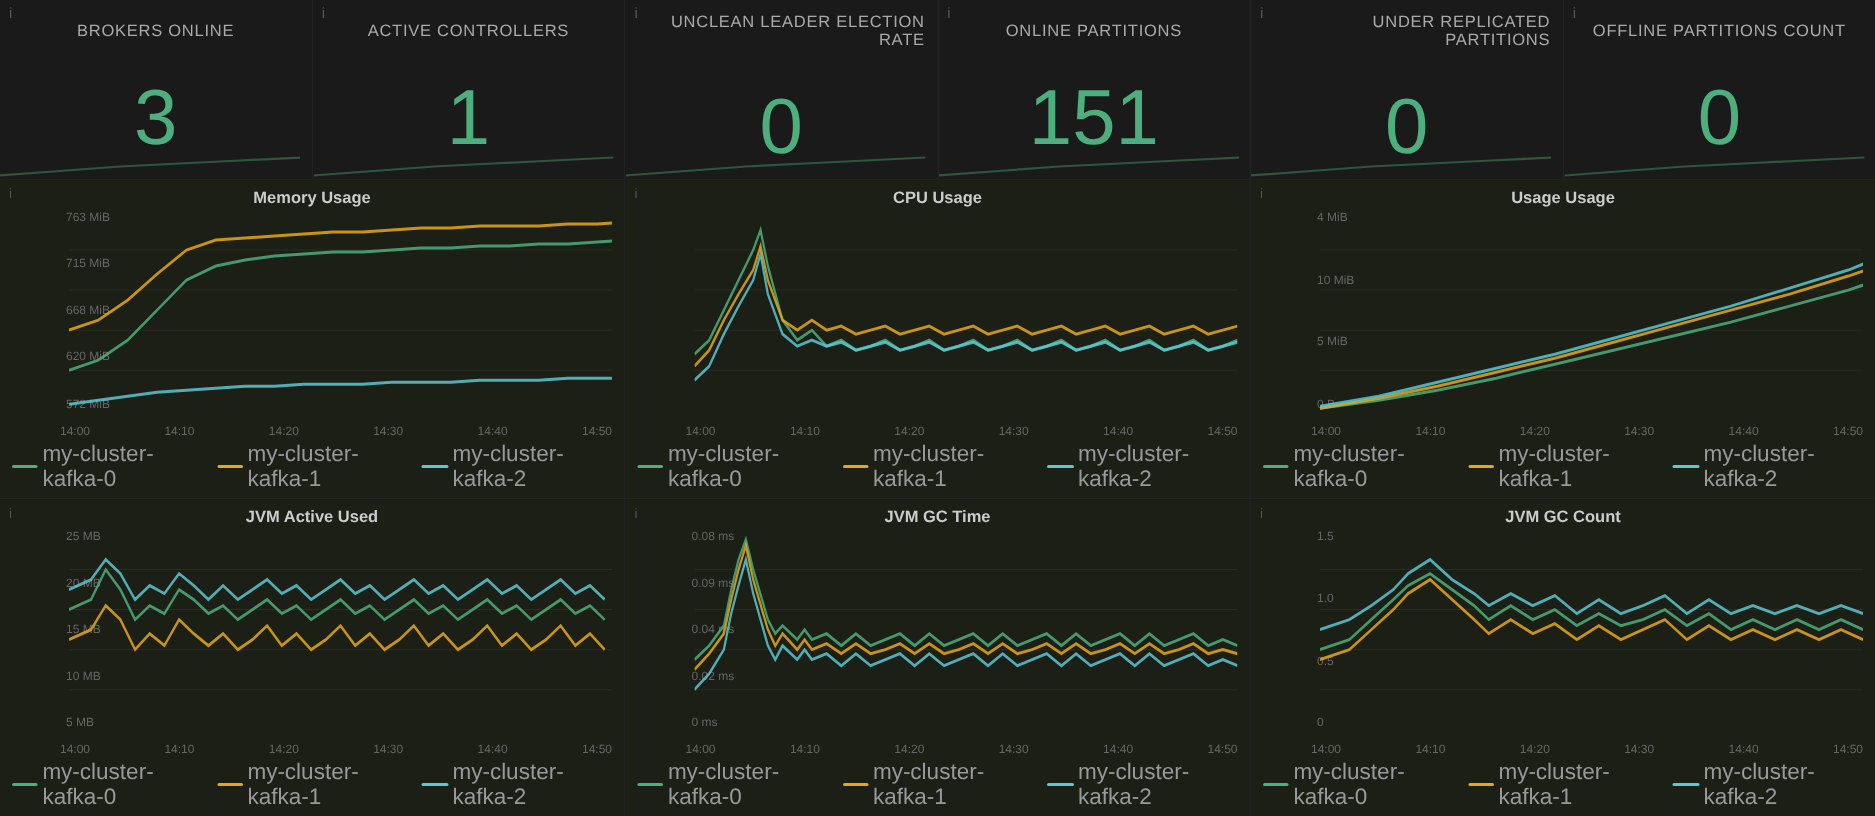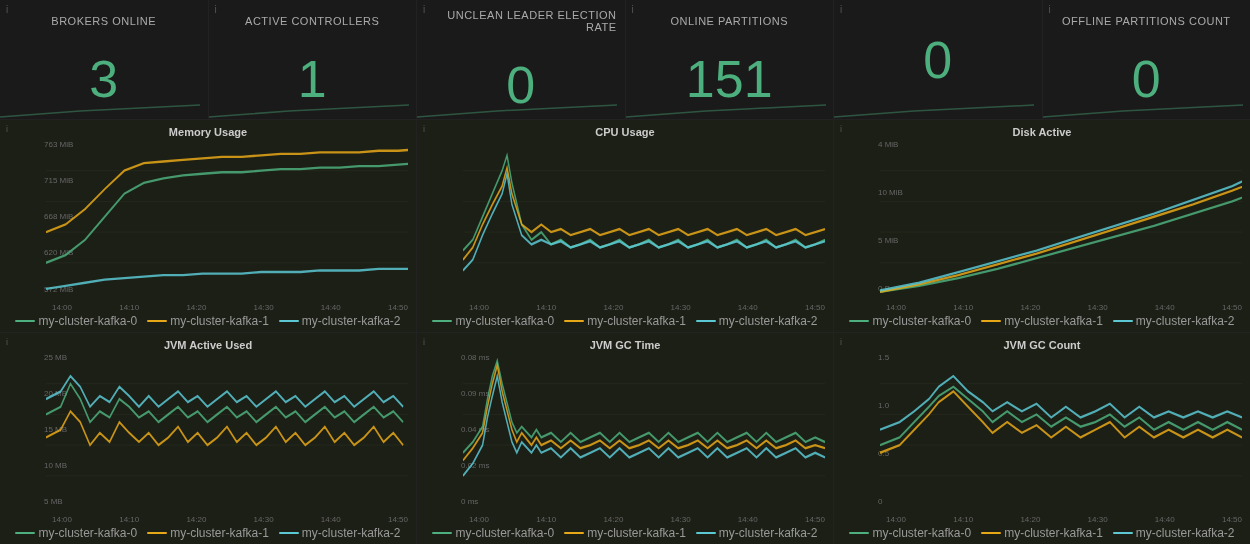--- a/index.html
+++ b/index.html
@@ -98,21 +98,21 @@
       color: #555;
       font-size: 9px;
     }
     .chart-body {
       flex: 1;
       position: relative;
     }
     .chart-legend {
       display: flex;
       gap: 10px;
-      font-size: 12px;
+      font-size: 15px;
       color: #999;
       margin-top: 2px;
       justify-content: center;
     }
     .legend-item {
       display: flex;
       align-items: center;
       gap: 3px;
     }
     .legend-dot {
@@ -129,21 +129,21 @@
       flex-direction: column;
       justify-content: space-between;
       font-size: 8px;
       color: #666;
       width: 36px;
       margin-left: 36px;
     }
     .x-labels {
       position: absolute;
       bottom: 0;
-      left: 44px;
+      left: 32px;
       right: 0;
       display: flex;
       justify-content: space-between;
       font-size: 8px;
       color: #666;
     }
     .grid-line {
       stroke: #2a2d20;
       stroke-width: 0.5;
     }
@@ -179,20 +179,21 @@
     <div class="metric-card">
     <span class="metric-corner">i</span>
     <div class="metric-title">Online Partitions</div>
     <div class="metric-value">151</div>
     <svg class="sparkline" viewBox="0 0 200 20" preserveAspectRatio="none">
       <polyline points="0,18 40,15 80,12 120,10 160,8 200,6" fill="none" stroke="#4caf7d" stroke-width="1.5"></polyline>
     </svg>
   </div>
     <div class="metric-card">
     <span class="metric-corner">i</span>
+    <div class="metric-title">Under Replicated Partitions</div>
     <div class="metric-value">0</div>
     <svg class="sparkline" viewBox="0 0 200 20" preserveAspectRatio="none">
       <polyline points="0,18 40,15 80,12 120,10 160,8 200,6" fill="none" stroke="#4caf7d" stroke-width="1.5"></polyline>
     </svg>
   </div>
     <div class="metric-card">
     <span class="metric-corner">i</span>
     <div class="metric-title">Offline Partitions Count</div>
     <div class="metric-value">0</div>
     <svg class="sparkline" viewBox="0 0 200 20" preserveAspectRatio="none">
@@ -279,21 +280,21 @@
             <span>my-cluster-kafka-1</span>
           </div>
           <div class="legend-item">
             <div class="legend-dot" style="background:#5bc8d4"></div>
             <span>my-cluster-kafka-2</span>
           </div>
     </div>
   </div>
       <div class="chart-panel">
     <span class="chart-corner">i</span>
-    <div class="chart-title">Disk Active</div>
+    <div class="chart-title">Usage Usage</div>
     <div class="chart-body">
       <div class="y-labels">
         <span>4 MiB</span>
             <span>10 MiB</span>
             <span>5 MiB</span>
             <span>0 B</span>
       </div>
       <div class="x-labels">
         <span>14:00</span>
             <span>14:10</span>

